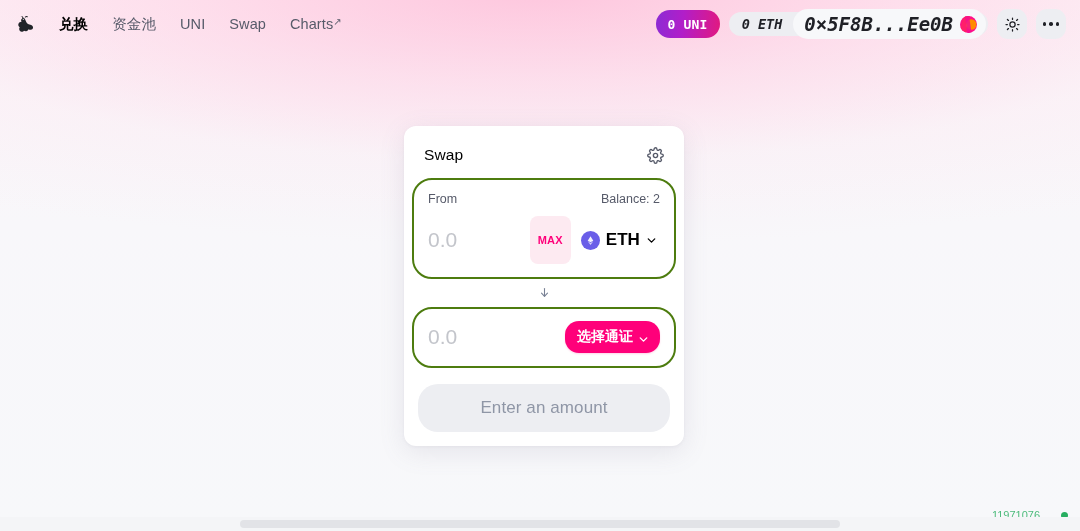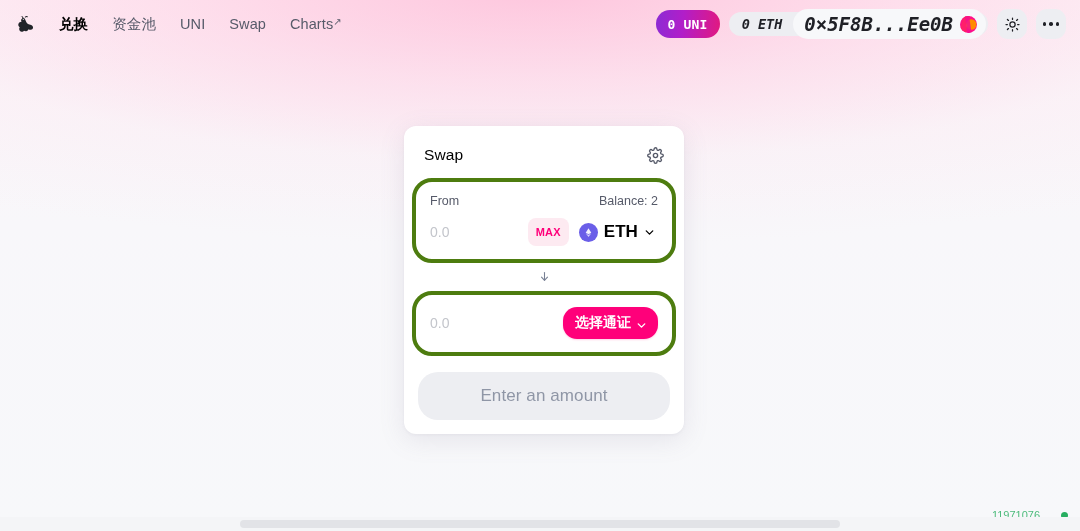--- a/index.html
+++ b/index.html
@@ -197,21 +197,21 @@
     letter-spacing: .1px;
   }
 
   .gear {
     color: #565a69;
     display: flex;
     align-items: center;
   }
 
   .panel {
-    border: 4px solid #4d7c0f;
+    border: 2px solid #4d7c0f;
     border-radius: 20px;
     background: #ffffff;
     padding: 12px 14px 13px 14px;
   }
 
   .panel-top {
     display: flex;
     align-items: center;
     justify-content: space-between;
     margin-bottom: 10px;
@@ -234,36 +234,36 @@
     align-items: center;
     gap: 8px;
   }
 
   .amount-input {
     flex: 1 1 auto;
     border: none;
     outline: none;
     background: transparent;
     font-family: "Liberation Sans", sans-serif;
-    font-size: 14px;
+    font-size: 21px;
     font-weight: 400;
     color: #000000;
     min-width: 0;
     padding: 0;
   }
   .amount-input::placeholder {
     color: #c3c5cb;
   }
 
   .max-btn {
     background: #fdeaf1;
     color: #ff007a;
     font-size: 11px;
     font-weight: 600;
-    padding: 8px 8px;
+    padding: 18px 8px;
     border-radius: 8px;
     letter-spacing: .2px;
     flex: 0 0 auto;
   }
 
   .token-select {
     display: flex;
     align-items: center;
     gap: 6px;
     flex: 0 0 auto;

